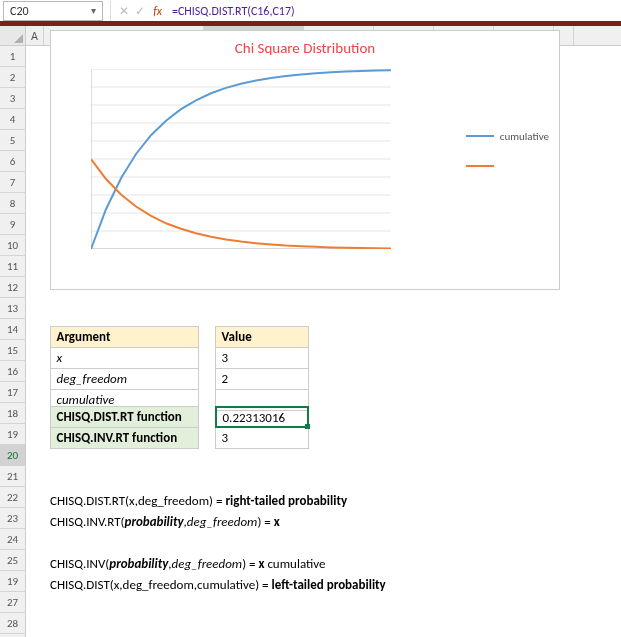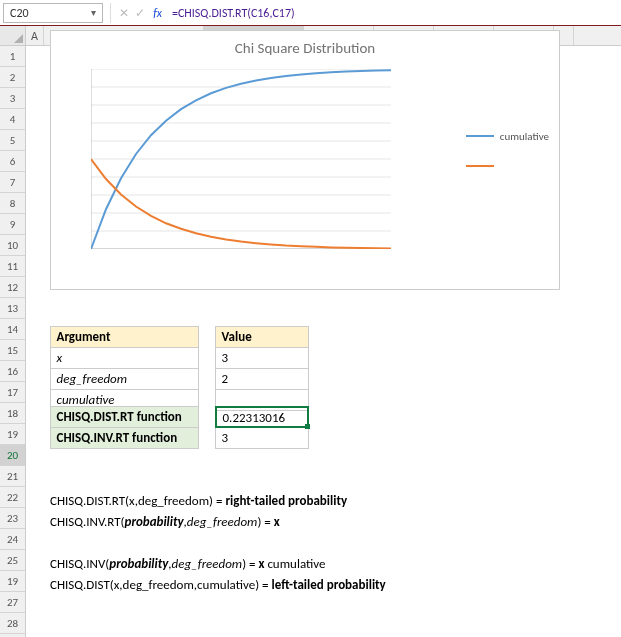--- a/index.html
+++ b/index.html
@@ -1,24 +1,24 @@
 <!DOCTYPE html>
 <html><head>
 <meta charset="utf-8">
 <style>
 * { box-sizing: border-box; margin: 0; padding: 0; }
 body { font-family: Calibri, Arial, sans-serif; font-size: 13px; background: #fff; width: 621px; color: #000; }
 
-.formula-bar { display: flex; height: 26px; border-bottom: 1px solid #7f1d1d; align-items: center; background: #fff; }
+.formula-bar { display: flex; height: 26px; border-bottom: 5px solid #7f1d1d; align-items: center; background: #fff; }
 .name-box { width: 100px; height: 20px; border: 1px solid #b8b8b8; margin: 0 3px; padding: 0 6px; display: flex; align-items: center; justify-content: space-between; font-size: 12px; color: #333; }
 .name-box .chev { color: #666; font-size: 10px; }
 .fx-sep { width: 1px; height: 20px; background: #ddd; margin: 0 4px; }
 .fx-icons { display: flex; gap: 6px; padding: 0 4px; align-items: center; }
 .fx-icon { color: #bbb; font-size: 12px; }
-.fx-label { font-style: italic; color: #1d4ed8; font-size: 12px; padding: 0 4px; }
+.fx-label { font-style: italic; color: #c2410c; font-size: 12px; padding: 0 4px; }
 .formula-input { flex: 1; padding: 0 6px; font-size: 12px; color: #4c1d95; }
 
 .grid-area { position: relative; }
 .col-headers { display: flex; height: 20px; background: #f0f0f0; border-bottom: 1px solid #ccc; }
 .corner { width: 26px; border-right: 1px solid #ccc; background: #e8e8e8; position: relative; }
 .corner::after { content: ""; position: absolute; right: 2px; bottom: 2px; border-left: 9px solid transparent; border-bottom: 9px solid #b0b0b0; }
 .col-h { border-right: 1px solid #d4d4d4; text-align: center; font-size: 12px; color: #555; line-height: 20px; }
 .col-A { width: 18px; }
 .col-B { width: 160px; }
 .col-C { width: 100px; }
@@ -26,21 +26,21 @@
 .col-E { width: 60px; }
 .col-F { width: 60px; }
 .col-G { width: 60px; }
 .col-H { width: 20px; }
 
 .rows { position: relative; }
 .row { display: flex; height: 21px; }
 .row-h { width: 26px; background: #f0f0f0; border-right: 1px solid #ccc; border-bottom: 1px solid #d4d4d4; text-align: center; font-size: 11px; color: #555; line-height: 21px; }
 
 .chart { position: absolute; left: 50px; top: 4px; width: 510px; height: 260px; background: #fff; border: 1px solid #ccc; }
-.chart-title { text-align: center; font-size: 15px; color: #737373; padding: 8px 0 4px; }
+.chart-title { text-align: center; font-size: 15px; color: #ef4444; padding: 8px 0 4px; }
 .chart-body { position: relative; height: 210px; }
 .plot { position: absolute; left: 40px; top: 8px; width: 300px; height: 180px; }
 .axis-line { stroke: #bbb; stroke-width: 1; }
 .grid-line { stroke: #e5e5e5; stroke-width: 1; }
 .curve-cum { stroke: #5b9bd5; stroke-width: 2; fill: none; }
 .curve-pdf { stroke: #ed7d31; stroke-width: 2; fill: none; }
 .tick { font-size: 10px; fill: #666; }
 .ytick { font-size: 10px; fill: #666; text-anchor: end; }
 .legend { position: absolute; right: 10px; top: 60px; font-size: 11px; color: #555; }
 .legend-row { display: flex; align-items: center; gap: 6px; height: 30px; }

